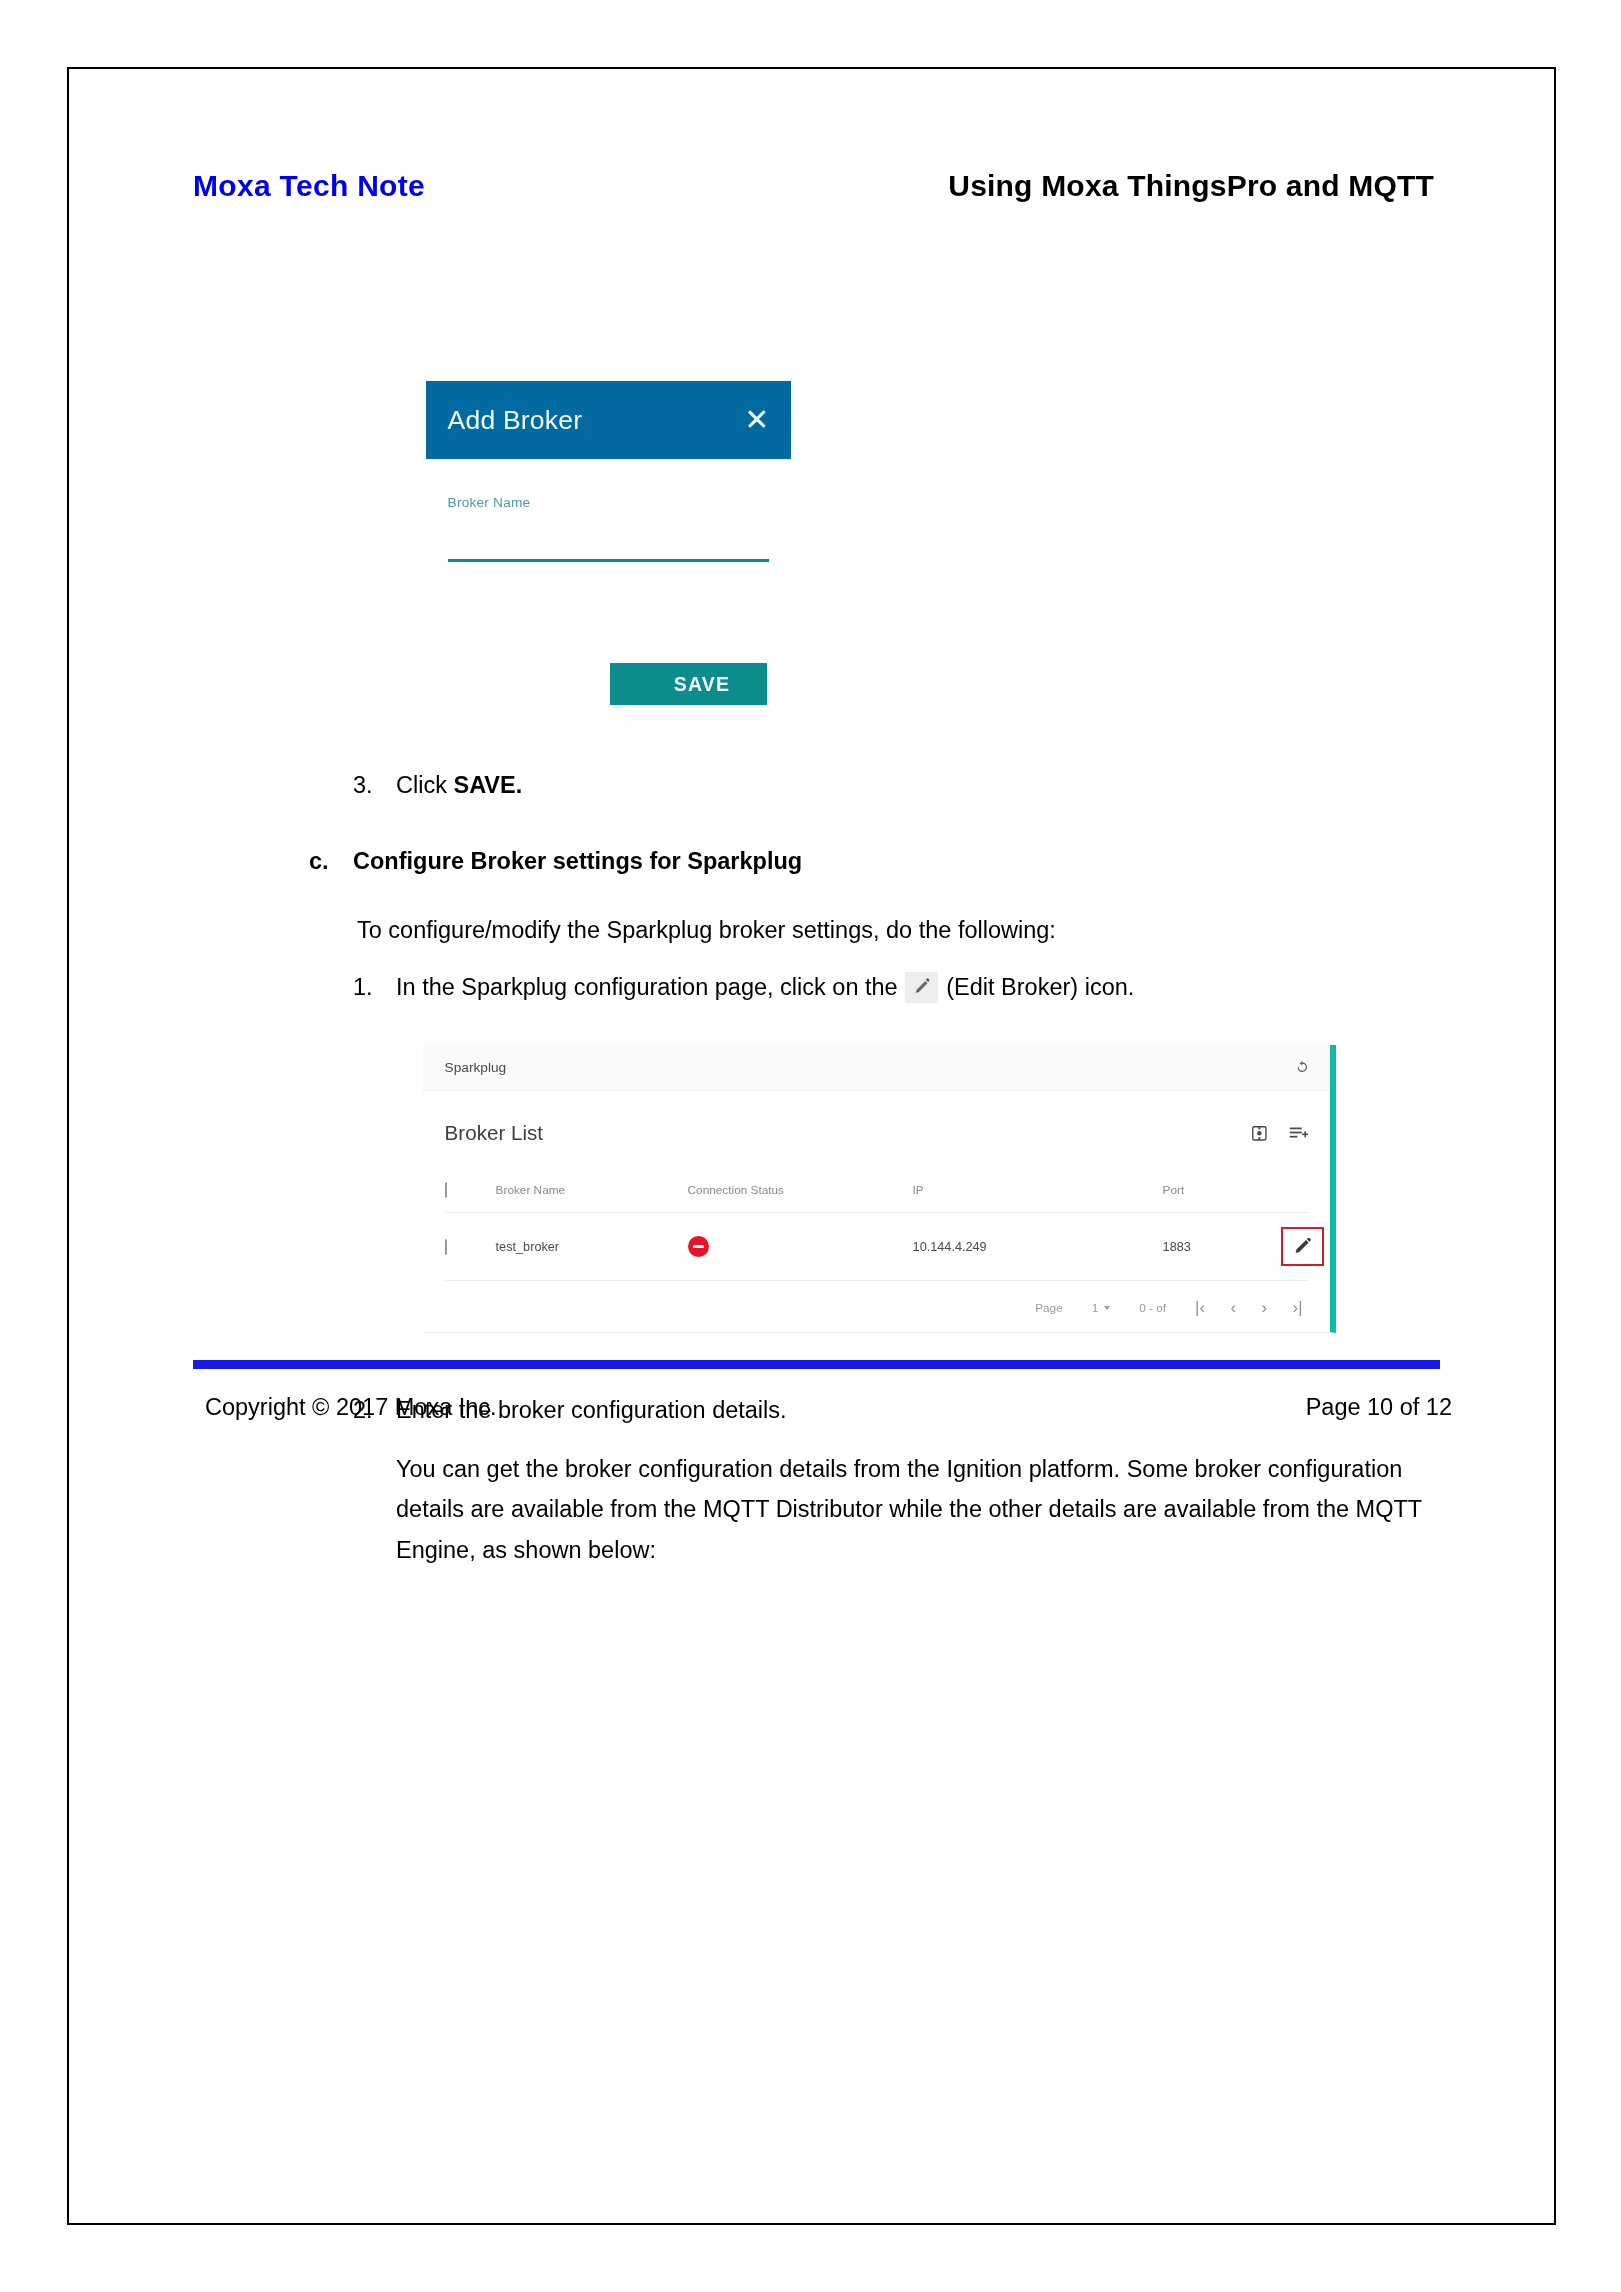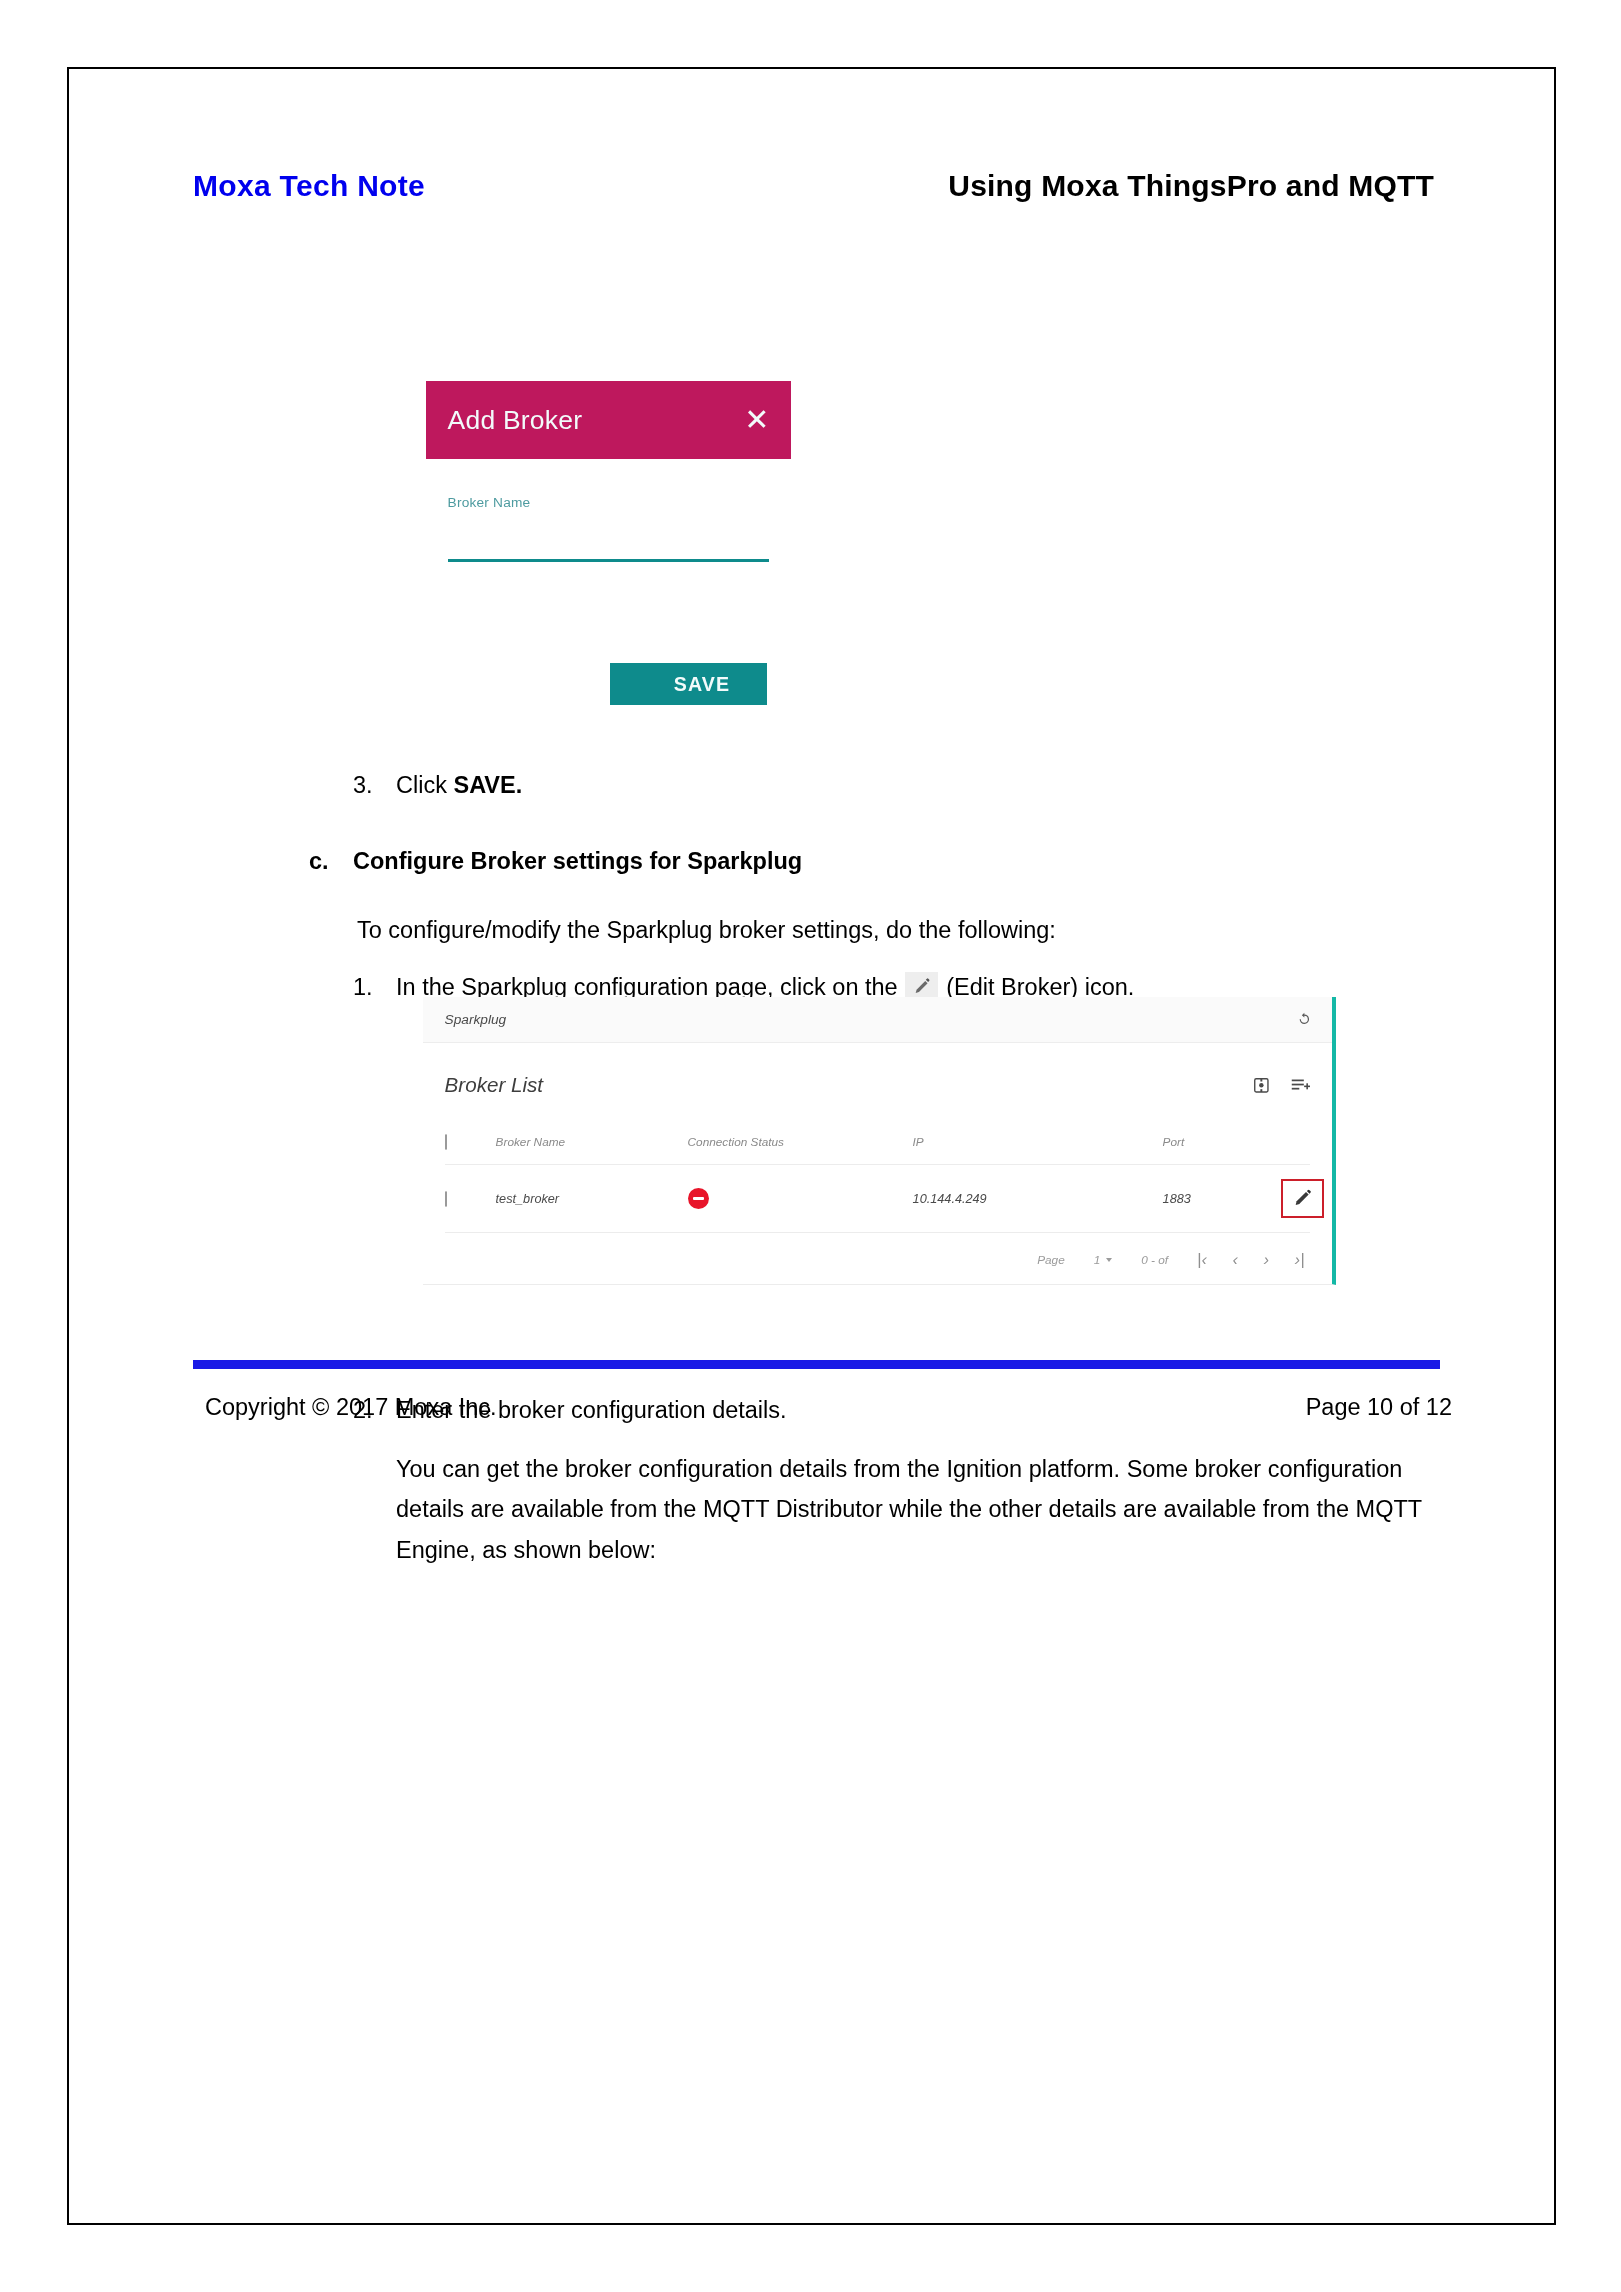--- a/index.html
+++ b/index.html
@@ -71,21 +71,21 @@
     top: 312px;
     width: 365px;
     height: 343px;
   }
   .ab-titlebar {
     position: absolute;
     left: 0;
     top: 0;
     width: 365px;
     height: 78px;
-    background: #be185d;
+    background: #0369a1;
     display: flex;
     align-items: center;
     justify-content: space-between;
     padding: 0 21.6px;
     box-sizing: border-box;
   }
   .ab-title {
     color: #f2fbfb;
     font-size: 26.5px;
     font-weight: 500;
@@ -206,30 +206,29 @@
     left: 327px;
     top: 1380px;
     width: 1041px;
     line-height: 1.72;
   }
 
   
   .sparkplug-shot {
     position: absolute;
     left: 354px;
-    top: 928px;
+    top: 976px;
     width: 913px;
     height: 288px;
     background: #ffffff;
-    border-right: 4px solid #14b8a6;
+    border-right: 6px solid #14b8a6;
     border-bottom: 1px solid #ececec;
     box-sizing: border-box;
     font-size: 12.7px;
     color: #3c3c3c;
-    font-style: italic;
   }
   .sp-topbar {
     position: absolute;
     left: 0; top: 0;
     width: 100%;
     height: 46px;
     background: #fafafa;
     border-bottom: 1px solid #ededed;
     box-sizing: border-box;
     display: flex;

